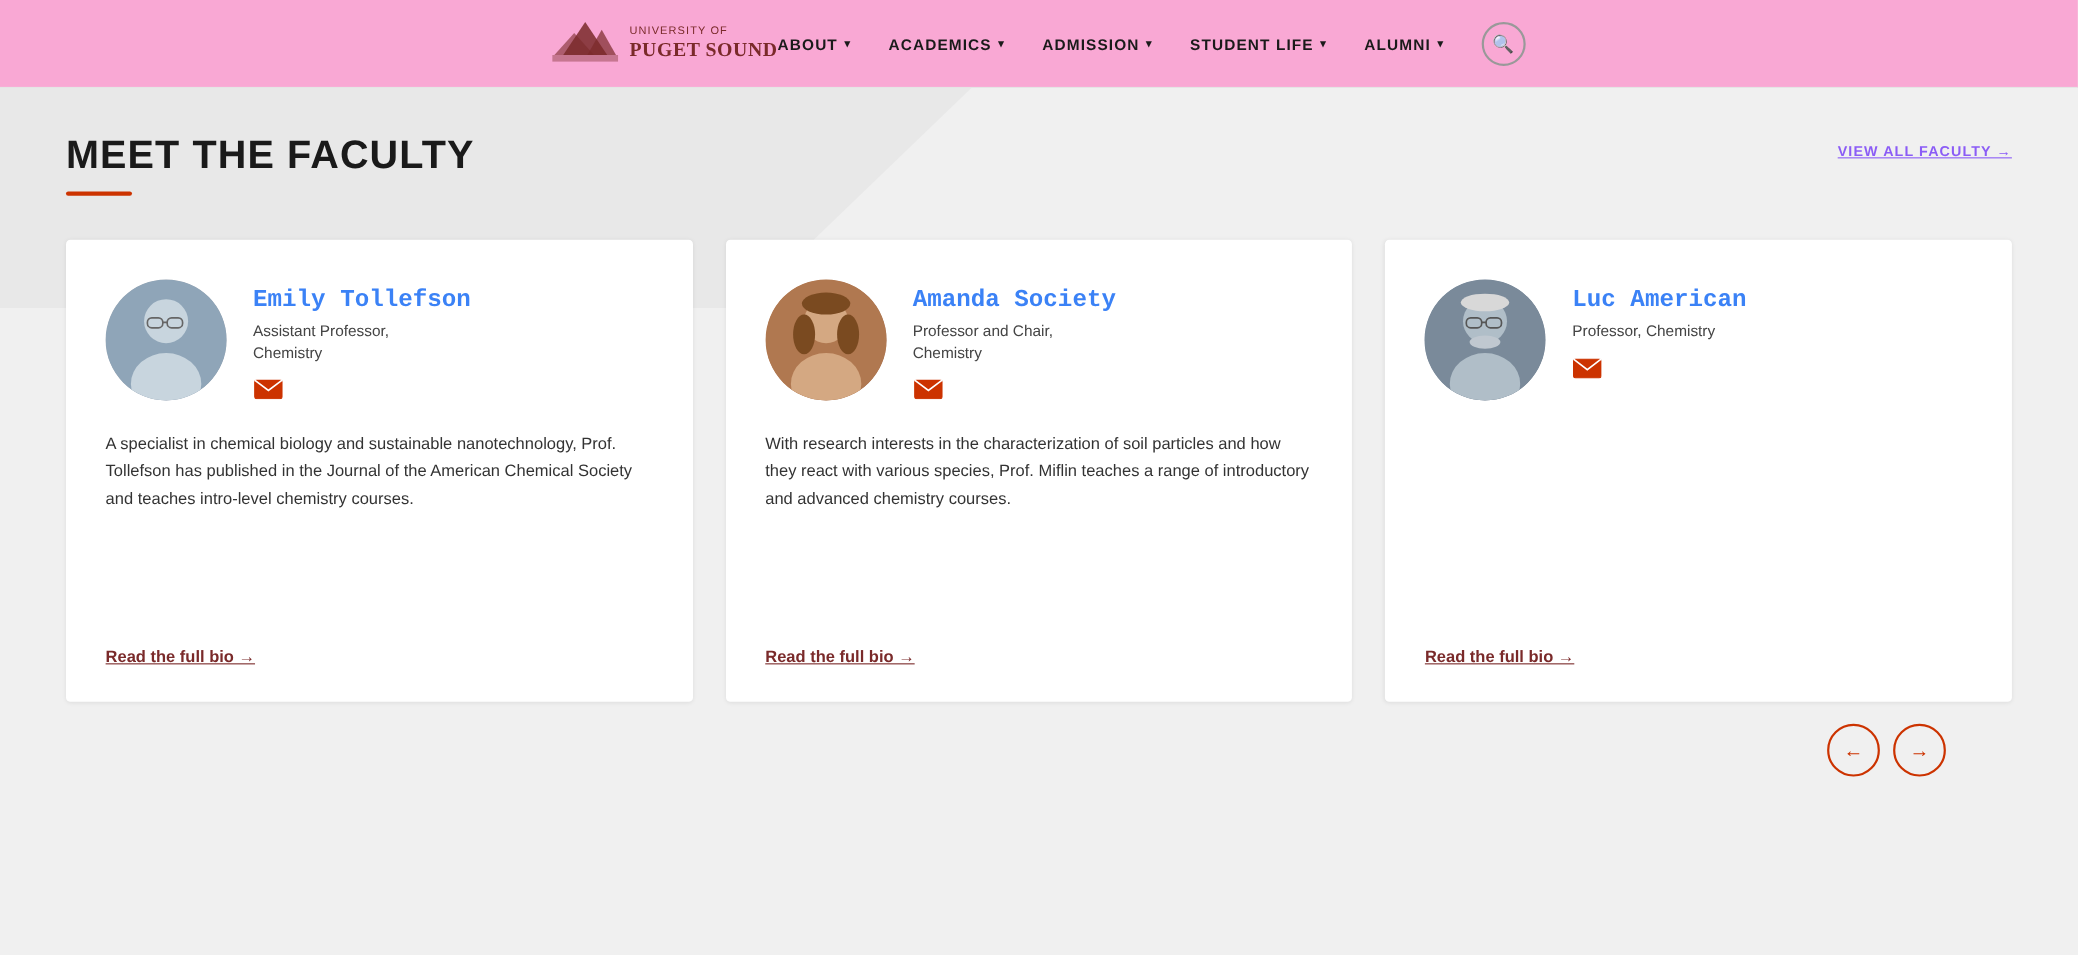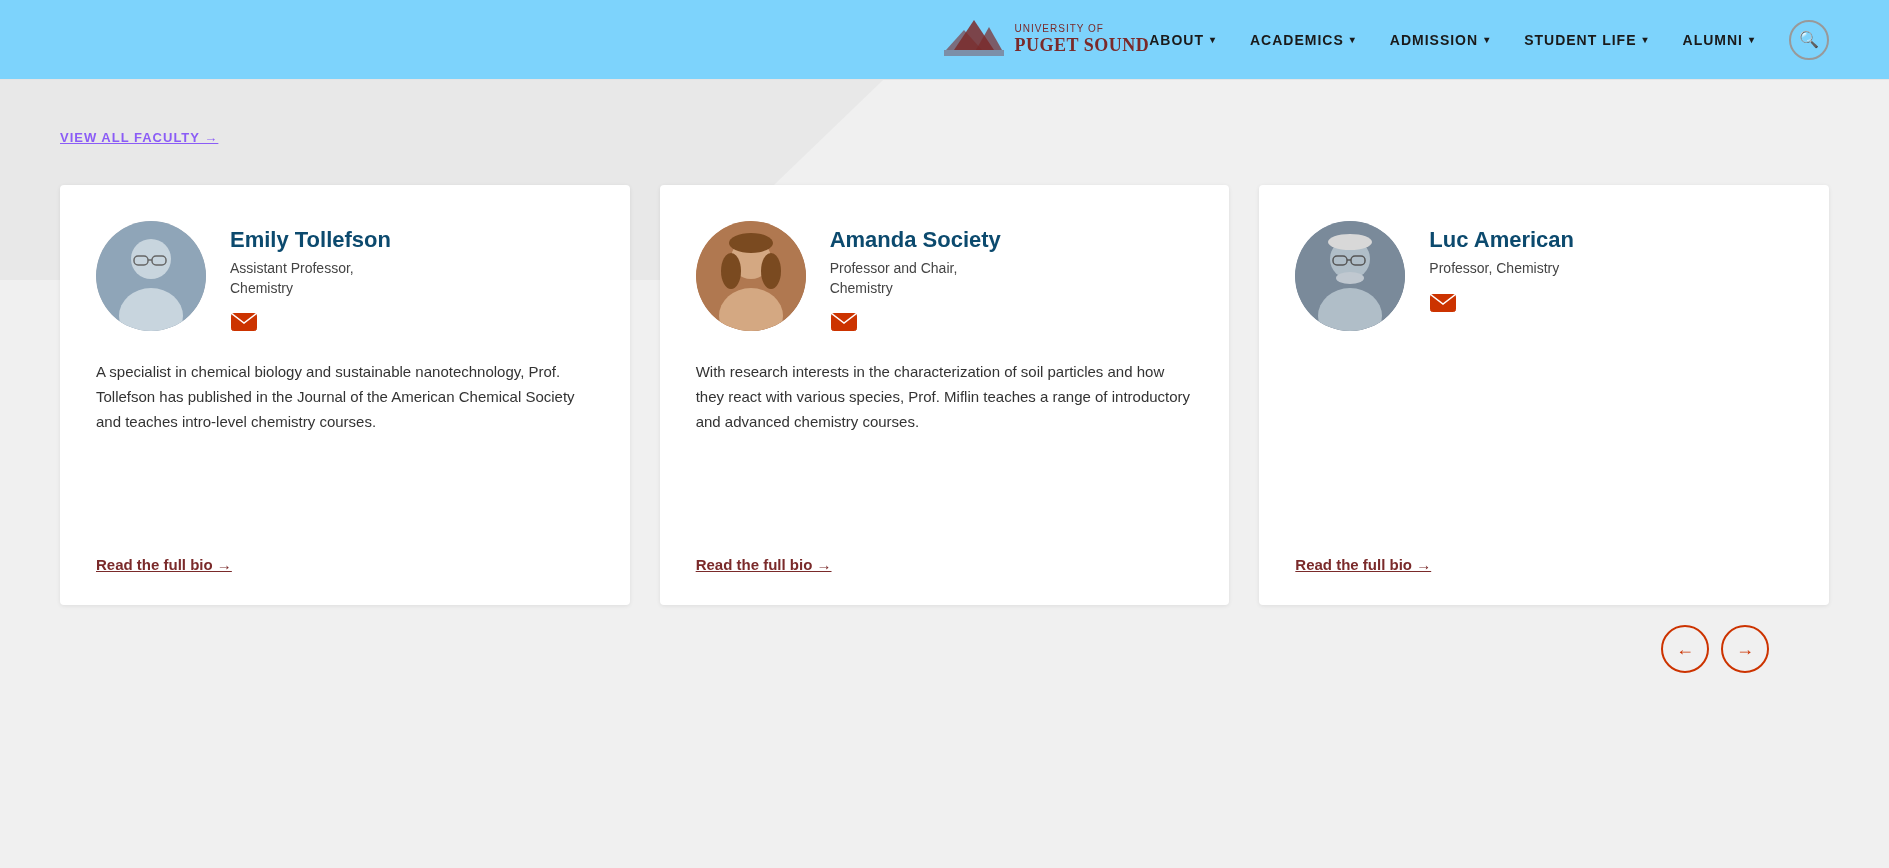--- a/index.html
+++ b/index.html
@@ -6,24 +6,24 @@
     body {
       font-family: 'Georgia', serif;
       background-color: #f0f0f0;
       min-height: 868px;
       width: 1889px;
       overflow-x: hidden;
     }
 
     
     .header {
-      background: #7dd3fc;
-      display: flex;
-      align-items: center;
-      justify-content: flex-end;
+      background: #f9a8d4;
+      display: flex;
+      align-items: center;
+      justify-content: center;
       padding: 0 60px;
       height: 80px;
       border-bottom: 1px solid #e5e5e5;
       position: relative;
       z-index: 10;
     }
     .logo-area {
       display: flex;
       align-items: center;
       gap: 10px;
@@ -186,22 +186,22 @@
     }
     .card-info {
       display: flex;
       flex-direction: column;
       gap: 6px;
       padding-top: 6px;
     }
     .faculty-name {
       font-size: 22px;
       font-weight: 700;
-      color: #0c4a6e;
-      font-family: Liberation Sans, sans-serif;
+      color: #3b82f6;
+      font-family: Liberation Mono, monospace;
     }
     .faculty-title {
       font-size: 14px;
       color: #444;
       font-family: Arial, sans-serif;
       line-height: 1.4;
     }
     .email-icon {
       margin-top: 8px;
       width: 28px;
@@ -306,20 +306,24 @@
     <button class="search-btn">
       <span class="search-icon-svg">🔍</span>
     </button>
   </nav>
 </header>
 
 <main class="main-content">
   <div class="diagonal-bg"></div>
 
   <div class="section-header">
+    <div class="section-title-area">
+      <h2 class="section-title">MEET THE FACULTY</h2>
+      <div class="title-underline"></div>
+    </div>
     <a class="view-all-link">VIEW ALL FACULTY →</a>
   </div>
 
   <div class="cards-grid">
 
     <div class="faculty-card">
       <div class="card-top">
         <div class="faculty-avatar avatar-emily">
 
           <svg viewBox="0 0 110 110" xmlns="http://www.w3.org/2000/svg" width="110" height="110">

